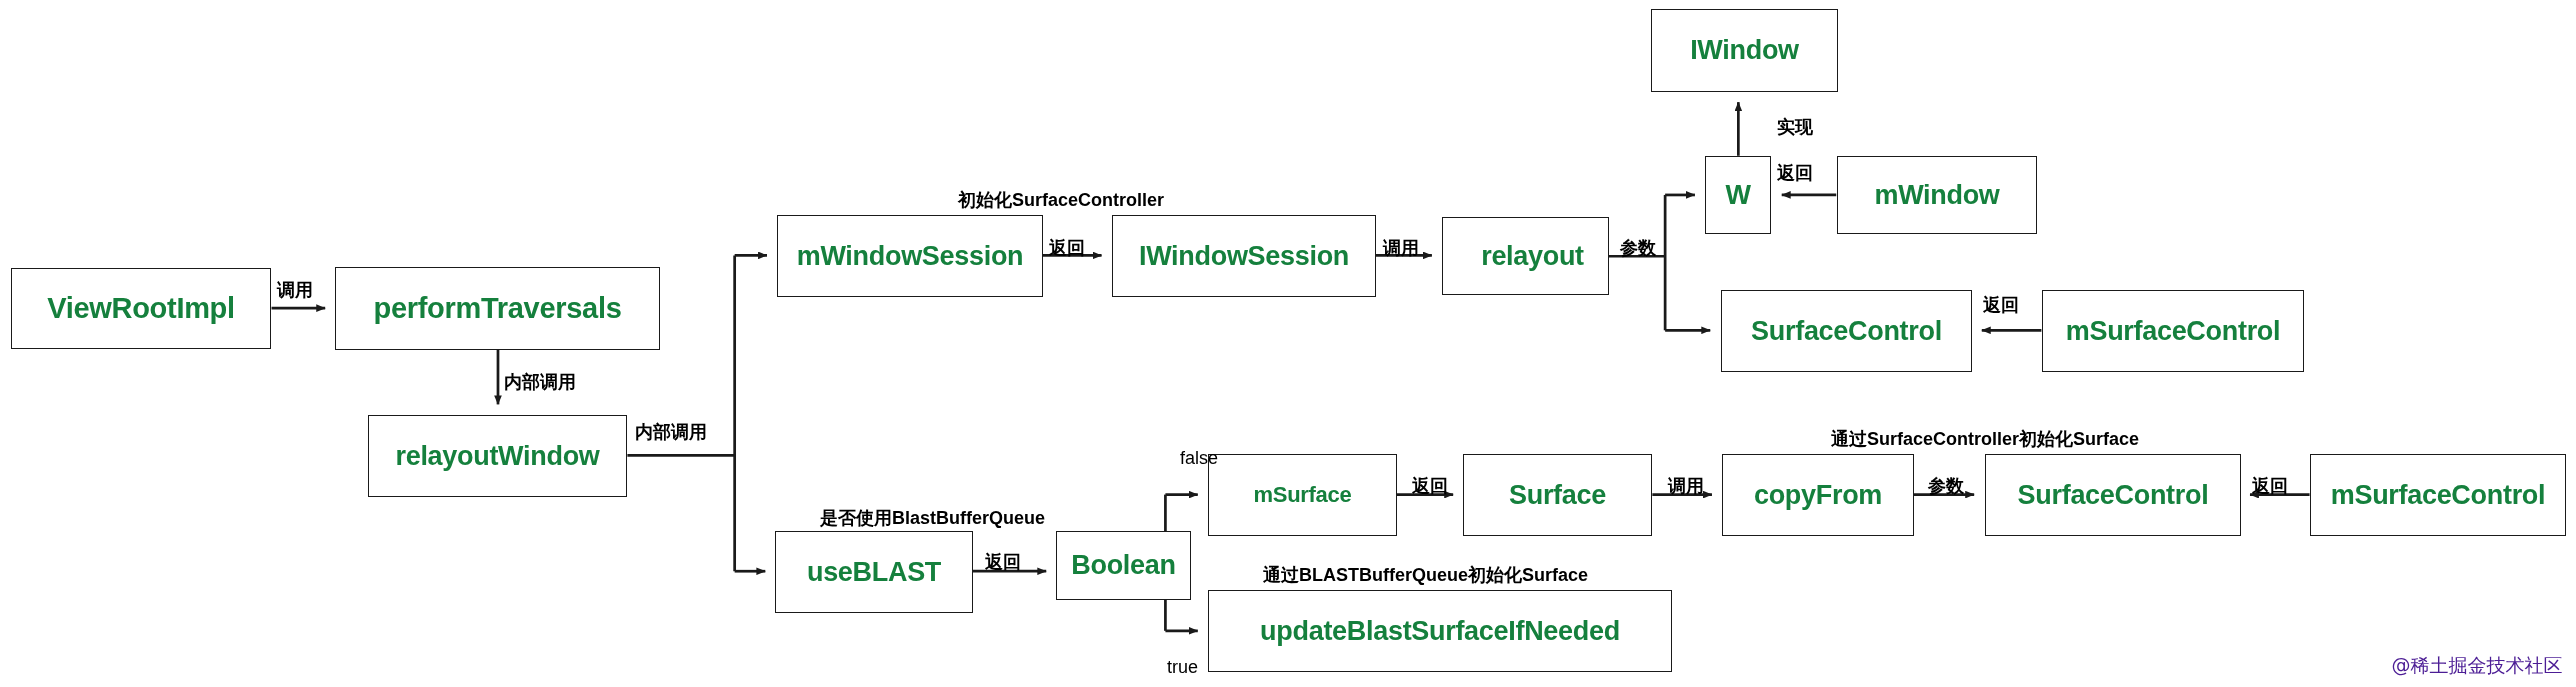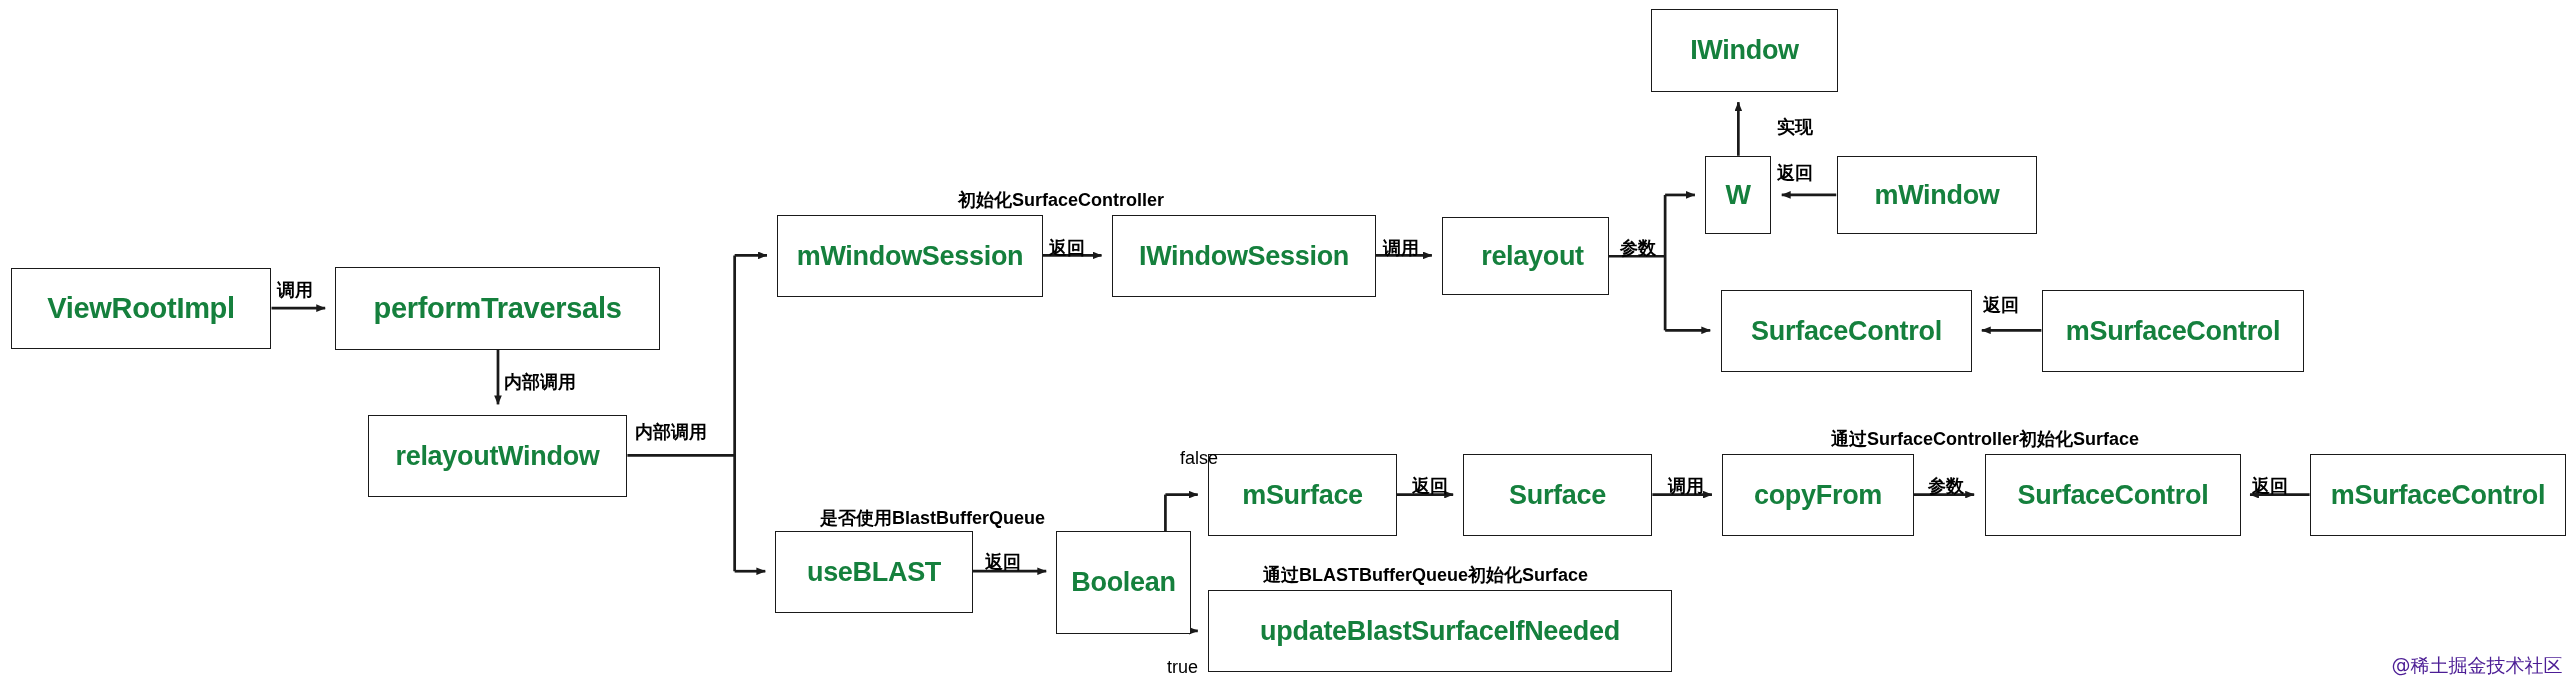--- a/index.html
+++ b/index.html
@@ -153,25 +153,25 @@
   </div>
   <div class="node" style="left:1721px;top:290px;width:251px;height:82px;">
     <span class="node-label" style="font-size:27px;">SurfaceControl</span>
   </div>
   <div class="node" style="left:2042px;top:290px;width:262px;height:82px;">
     <span class="node-label" style="font-size:27px;">mSurfaceControl</span>
   </div>
   <div class="node" style="left:775px;top:531px;width:198px;height:82px;">
     <span class="node-label" style="font-size:27px;">useBLAST</span>
   </div>
-  <div class="node" style="left:1056px;top:531px;width:135px;height:103px;">
+  <div class="node" style="left:1056px;top:531px;width:135px;height:69px;">
     <span class="node-label" style="font-size:27px;">Boolean</span>
   </div>
   <div class="node" style="left:1208px;top:454px;width:189px;height:82px;">
-    <span class="node-label" style="font-size:27px;">mSurface</span>
+    <span class="node-label" style="font-size:22px;">mSurface</span>
   </div>
   <div class="node" style="left:1463px;top:454px;width:189px;height:82px;">
     <span class="node-label" style="font-size:27px;">Surface</span>
   </div>
   <div class="node" style="left:1722px;top:454px;width:192px;height:82px;">
     <span class="node-label" style="font-size:27px;">copyFrom</span>
   </div>
   <div class="node" style="left:1985px;top:454px;width:256px;height:82px;">
     <span class="node-label" style="font-size:27px;">SurfaceControl</span>
   </div>

